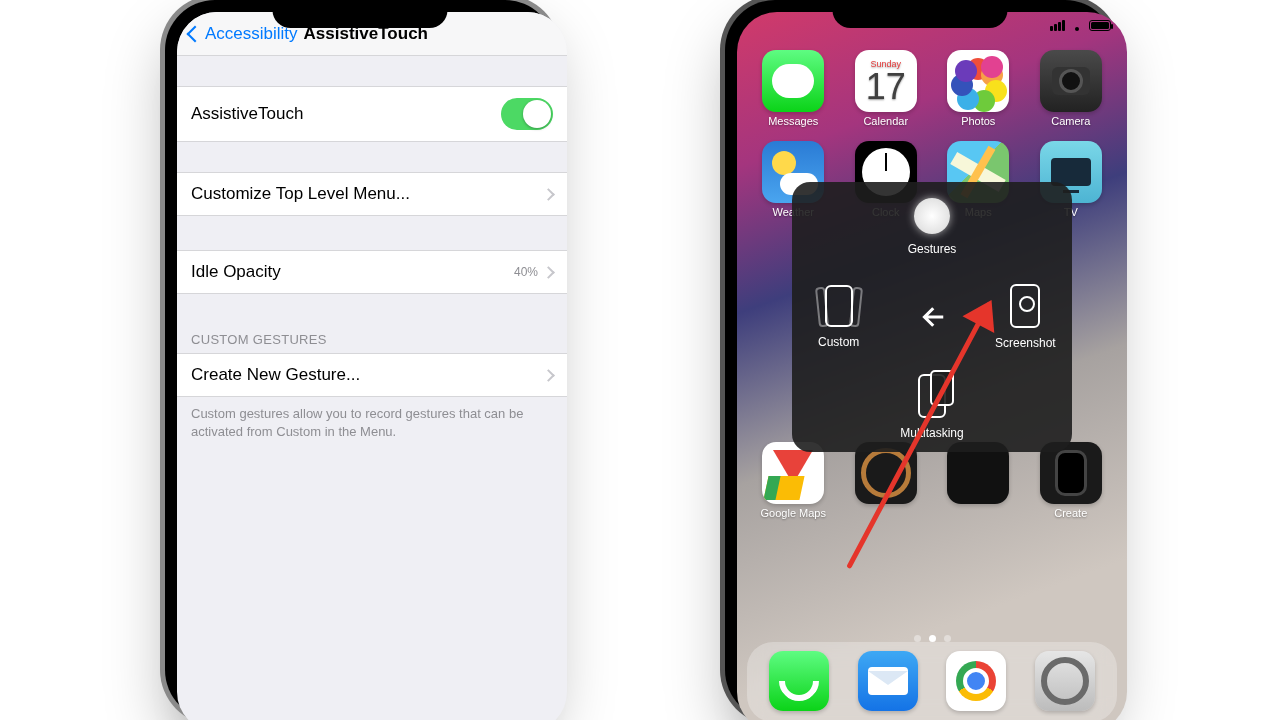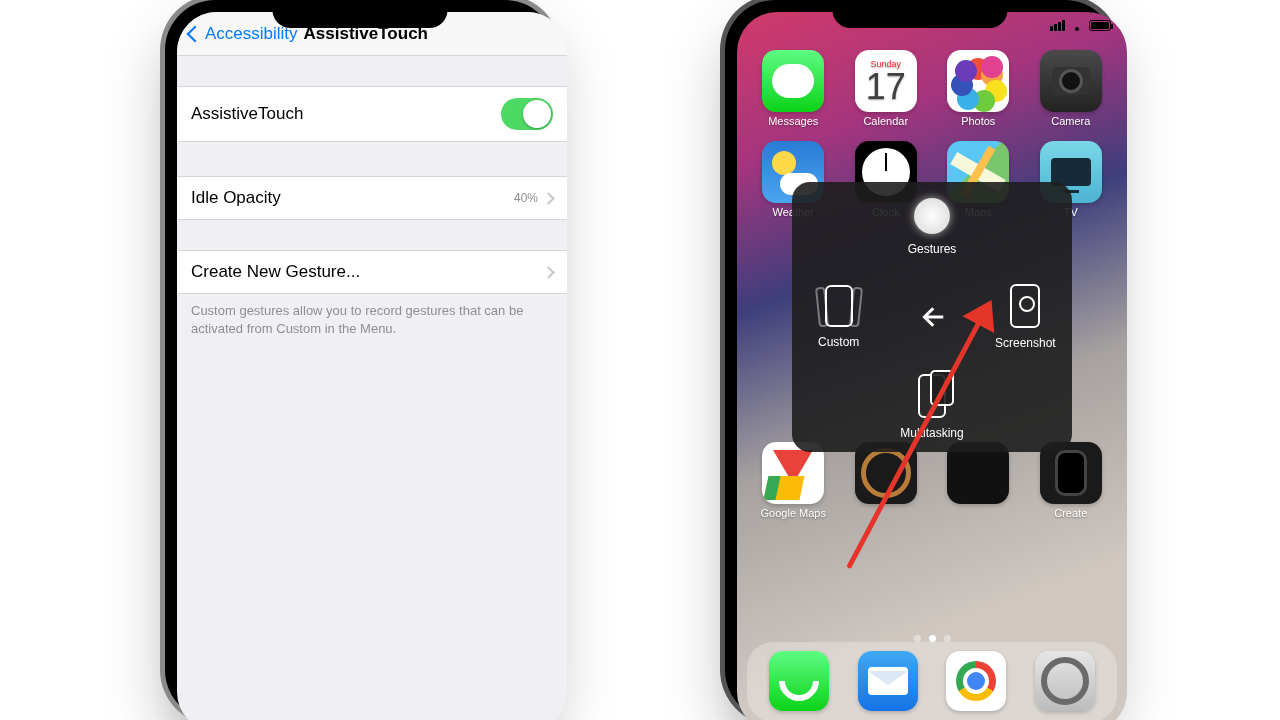--- a/index.html
+++ b/index.html
@@ -111,32 +111,39 @@
       <div class="nav-title">AssistiveTouch</div>
     </div>
 
     <div class="group">
       <div class="row">
         <span>AssistiveTouch</span>
         <div class="toggle"></div>
       </div>
     </div>
 
+    <div class="group">
+      <div class="row">
+        <span>Customize Top Level Menu...</span>
+        <span class="chev-next"></span>
+      </div>
+    </div>
 
     <div class="group" style="margin-top:34px;">
       <div class="row">
         <span>Idle Opacity</span>
         <div class="row-right">
           <span class="detail">40%</span>
           <span class="chev-next"></span>
         </div>
       </div>
     </div>
 
     <div class="group">
+      <div class="section-header-text">Custom Gestures</div>
       <div class="row">
         <span>Create New Gesture...</span>
         <span class="chev-next"></span>
       </div>
       <div class="footer-text">Custom gestures allow you to record gestures that can be activated from Custom in the Menu.</div>
     </div>
   </div>
 </div>
 
 <div class="phone dark">

